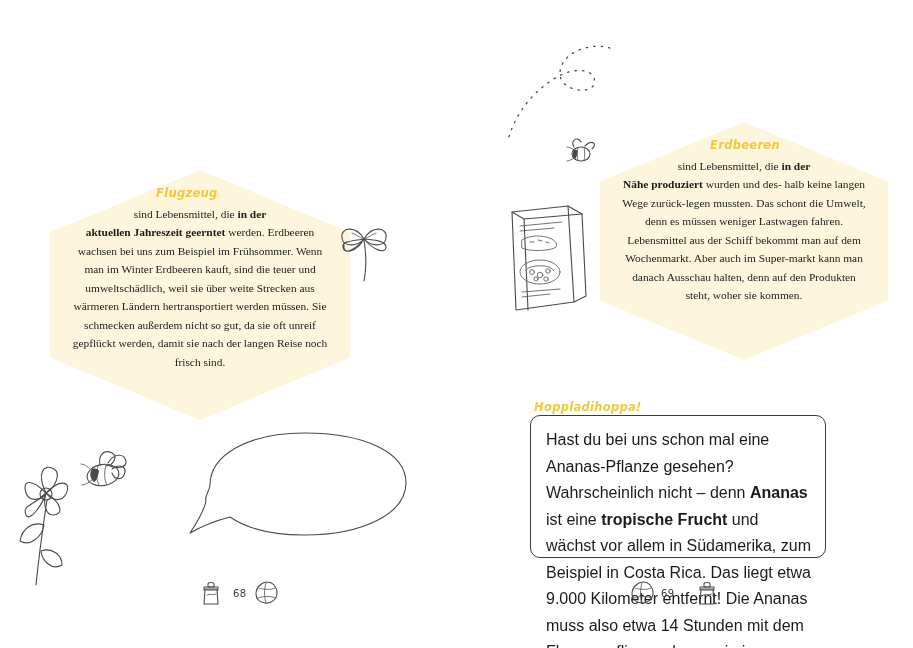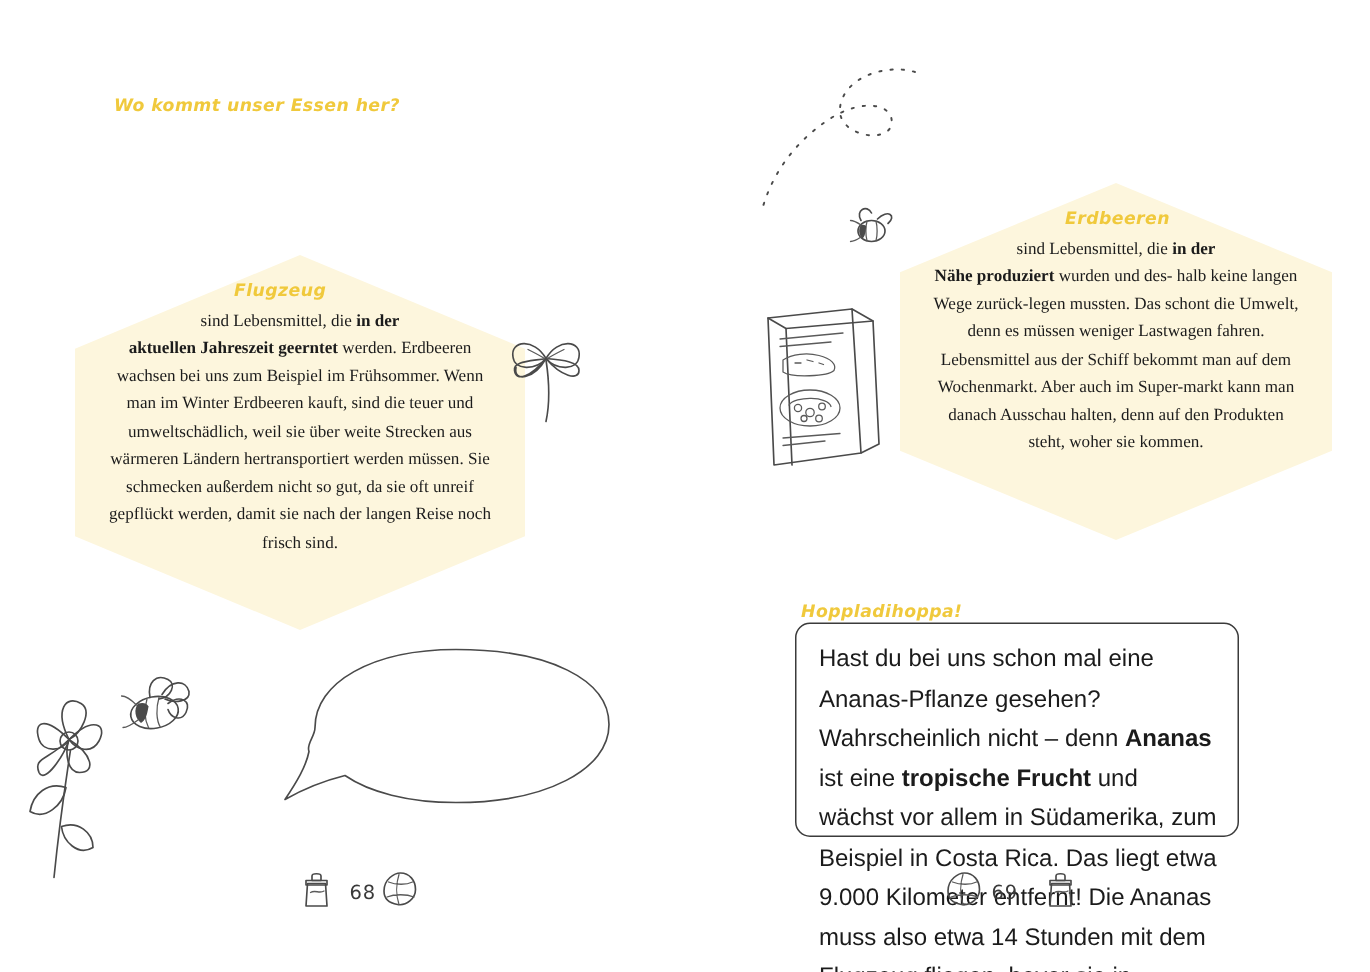--- a/index.html
+++ b/index.html
@@ -86,37 +86,36 @@
     font-family: "DejaVu Sans", sans-serif;
     font-size: 11.6px;
     line-height: 1.78;
     color: #1b1b1b;
   }
 
   
   .page-num {
     position: absolute;
     font-family: "DejaVu Sans", sans-serif;
-    font-size: 13px;
+    font-size: 10px;
     color: #3a3a3a;
     letter-spacing: 0.5px;
     text-align: right;
   }
 
   svg { display: block; }
   .ink { fill: none; stroke: #4a4a4a; stroke-width: 1.1; stroke-linecap: round; stroke-linejoin: round; }
   .ink-thin { fill: none; stroke: #5a5a5a; stroke-width: 0.85; stroke-linecap: round; stroke-linejoin: round; }
   .ink-fill { fill: #4a4a4a; }
 </style>
 </head>
 <body>
 
 <div class="page">
 
-  <div class="hand-heading" style="left:76px; top:63px;">Wo kommt unser Essen her?</div>
 
 
   <div class="hex" style="left:50px; top:170px; width:300px; height:250px;"></div>
 
   <div class="hand-heading" style="left:156px; top:186px;">Flugzeug</div>
 
   <div class="hex-text" style="left:72px; top:205px; width:256px;">
     <span>sind Lebensmittel, die </span><b>in der</b><br>
     <b>aktuellen Jahreszeit geerntet</b><span> werden.</span>
     <span>Erdbeeren wachsen bei uns zum Beispiel im Frühsommer. Wenn man im Winter Erdbeeren kauft, sind die teuer und umweltschädlich, weil sie über weite Strecken aus wärmeren Ländern hertransportiert werden müssen. Sie schmecken außerdem nicht so gut, da sie oft unreif gepflückt werden, damit sie nach der langen Reise noch frisch sind.</span>

